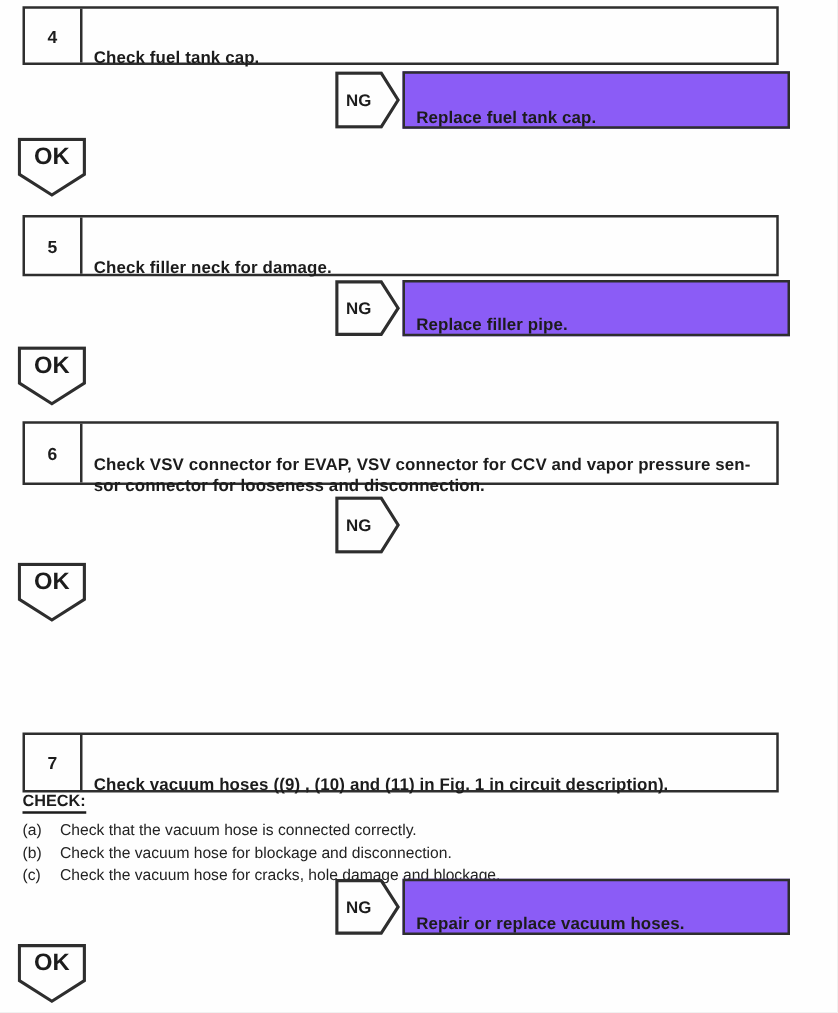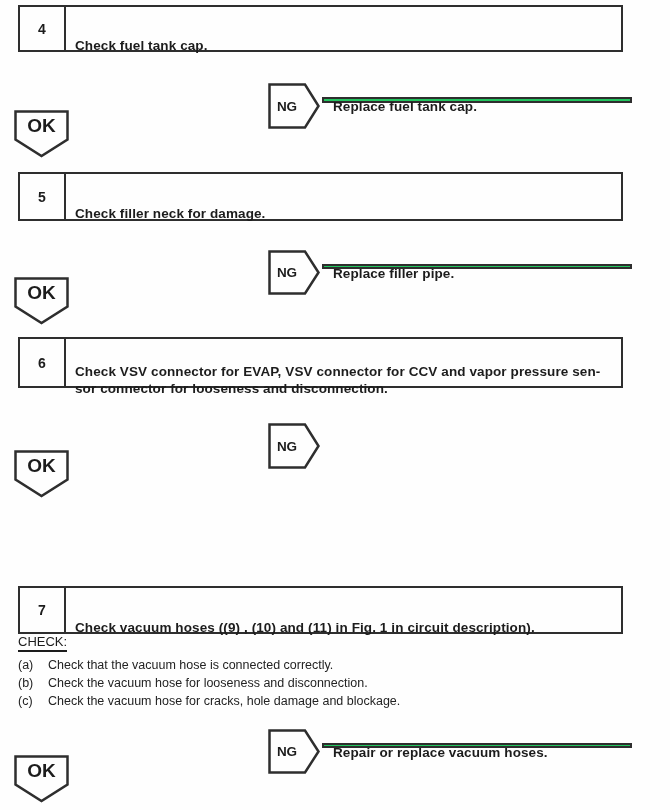--- a/index.html
+++ b/index.html
@@ -29,51 +29,50 @@
   .step-text{
     flex:1;
     display:flex;flex-direction:column;justify-content:center;
     padding:2px 10px 2px 9px;
     font-weight:bold;font-size:13.5px;line-height:16.5px;
     letter-spacing:.1px;
     margin-top:36px;
   }
   
   .ng-row{position:absolute;left:268px;display:flex;align-items:stretch;}
-  .ng-tag{position:relative;width:52px;height:100%;flex:0 0 52px;margin-top:26px;}
+  .ng-tag{position:relative;width:52px;height:100%;flex:0 0 52px;}
   .ng-tag svg{position:absolute;left:0;top:0;}
   .ng-label{
     position:absolute;left:0;top:0;width:38px;height:100%;
     display:flex;align-items:center;justify-content:center;
     font-weight:bold;font-size:13.5px;
   }
   .result-box{
     margin-left:2px;
     width:297px;
     border:2.5px solid #2e2e2e;
-    background:#22c55e;
-    display:flex;align-items:flex-start;
+    background:#8b5cf6;
+    display:flex;align-items:flex-end;
     padding-left:9px;
     font-weight:bold;font-size:13.5px;
     letter-spacing:.1px;
-    margin-top:40px;
   }
   
   .ok-tag{position:absolute;left:14px;width:55px;height:48px;}
   .ok-tag svg{position:absolute;left:0;top:0;}
   .ok-label{
     position:absolute;left:0;top:1px;width:55px;height:29px;
     display:flex;align-items:center;justify-content:center;
     font-weight:bold;font-size:19px;
   }
   
   .check-block{position:absolute;left:18px;top:632px;width:620px;}
   .check-heading{
     display:inline-block;
-    font-weight:normal;font-size:13px;
+    font-weight:bold;font-size:13px;
     border-bottom:2px solid #1c1c1c;
     padding-bottom:1px;
     margin-bottom:4px;
   }
   .check-item{
     display:flex;
     height:18px;align-items:center;
     font-size:12.5px;
     color:#232323;
   }
@@ -169,21 +168,21 @@
   </div>
 
   <div class="check-block">
     <div class="check-heading">CHECK:</div>
     <div class="check-item">
       <span class="li-label">(a)</span>
       <span class="li-text">Check that the vacuum hose is connected correctly.</span>
     </div>
     <div class="check-item">
       <span class="li-label">(b)</span>
-      <span class="li-text">Check the vacuum hose for looseness and disconnection.</span>
+      <span class="li-text">Check the vacuum hose for blockage and disconnection.</span>
     </div>
     <div class="check-item">
       <span class="li-label">(c)</span>
       <span class="li-text">Check the vacuum hose for cracks, hole damage and blockage.</span>
     </div>
   </div>
 
   <div class="ng-row" style="top:703px;height:45px;">
     <div class="ng-tag">
       <svg width="52" height="45" viewBox="0 0 52 45">

